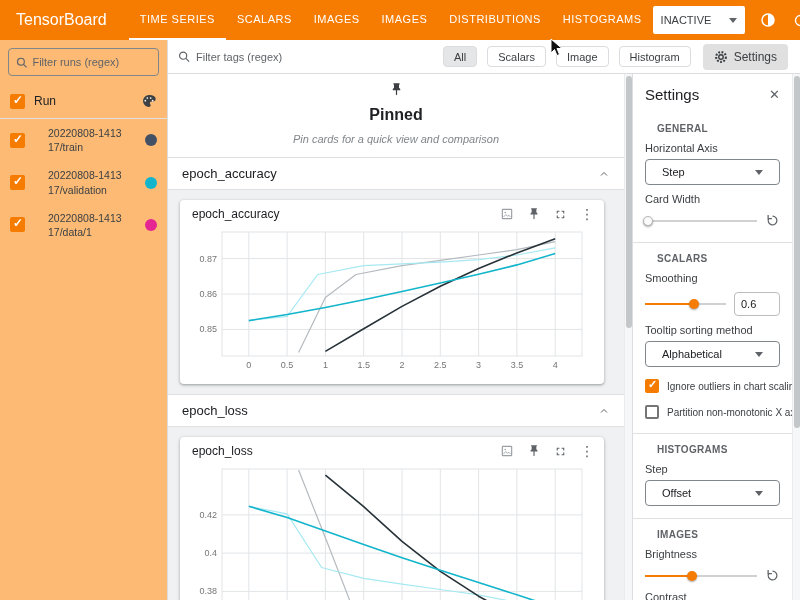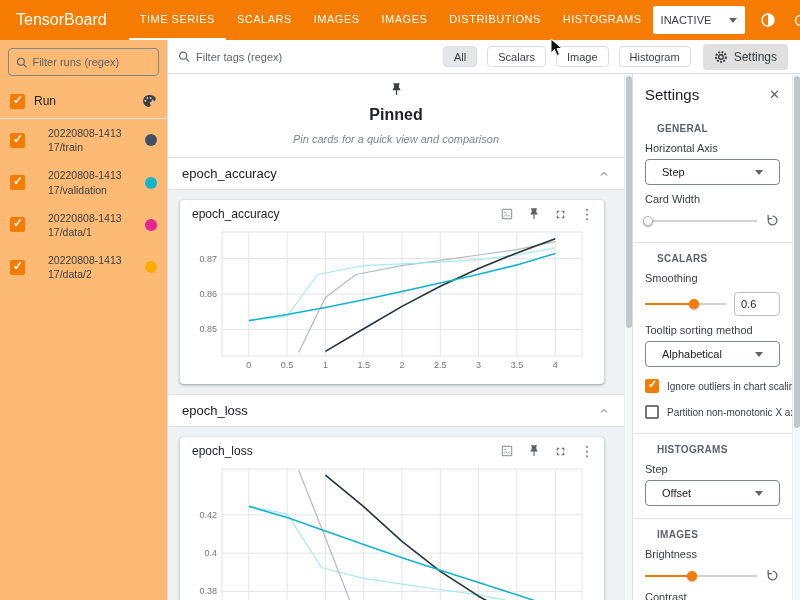--- a/index.html
+++ b/index.html
@@ -153,25 +153,20 @@
       </div>
       <div class="run-row">
         <span class="cb checked"></span>
         <span class="run-label">20220808-141317/validation</span>
         <span class="run-dot" style="background: rgb(18, 181, 203);"></span>
       </div>
       <div class="run-row">
         <span class="cb checked"></span>
         <span class="run-label">20220808-141317/data/1</span>
         <span class="run-dot" style="background: rgb(229, 37, 146);"></span>
-      </div>
-      <div class="run-row">
-        <span class="cb checked"></span>
-        <span class="run-label">20220808-141317/data/2</span>
-        <span class="run-dot" style="background: rgb(249, 171, 0);"></span>
       </div>
     </aside>
 
     <div class="right-region">
 
       <div class="tag-toolbar">
         <div class="tag-search">
           <svg width="13" height="13" viewBox="0 0 14 14">
               <circle cx="6" cy="6" r="4.2" fill="none" stroke="#5f6368" stroke-width="1.4"></circle>
               <line x1="9.2" y1="9.2" x2="13" y2="13" stroke="#5f6368" stroke-width="1.4"></line>

